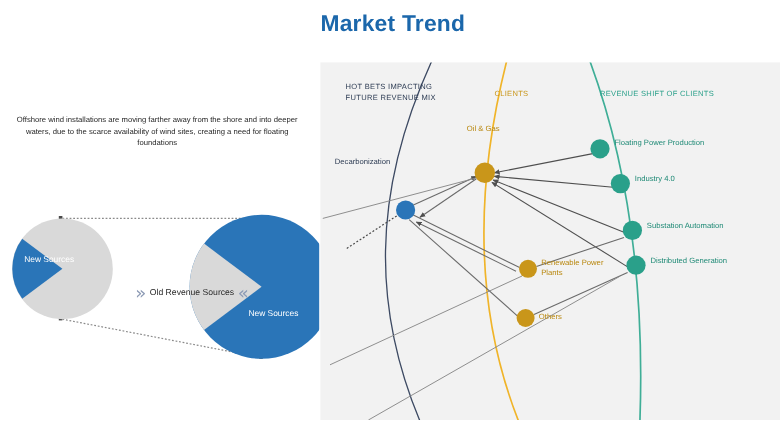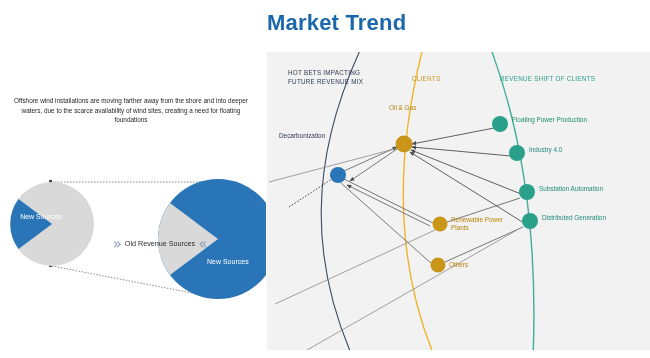--- a/index.html
+++ b/index.html
@@ -13,21 +13,21 @@
     position: relative;
     overflow: hidden;
     font-family: "Liberation Sans", sans-serif;
     color: #333;
   }
 
   #page-title {
     position: absolute;
     left: 267px;
     top: 10px;
-    font-size: 22px;
+    font-size: 19px;
     font-weight: bold;
     color: #1b67ab;
     letter-spacing: 0.2px;
     white-space: nowrap;
   }
 
   #left-caption {
     position: absolute;
     left: 8px;
     top: 96px;

